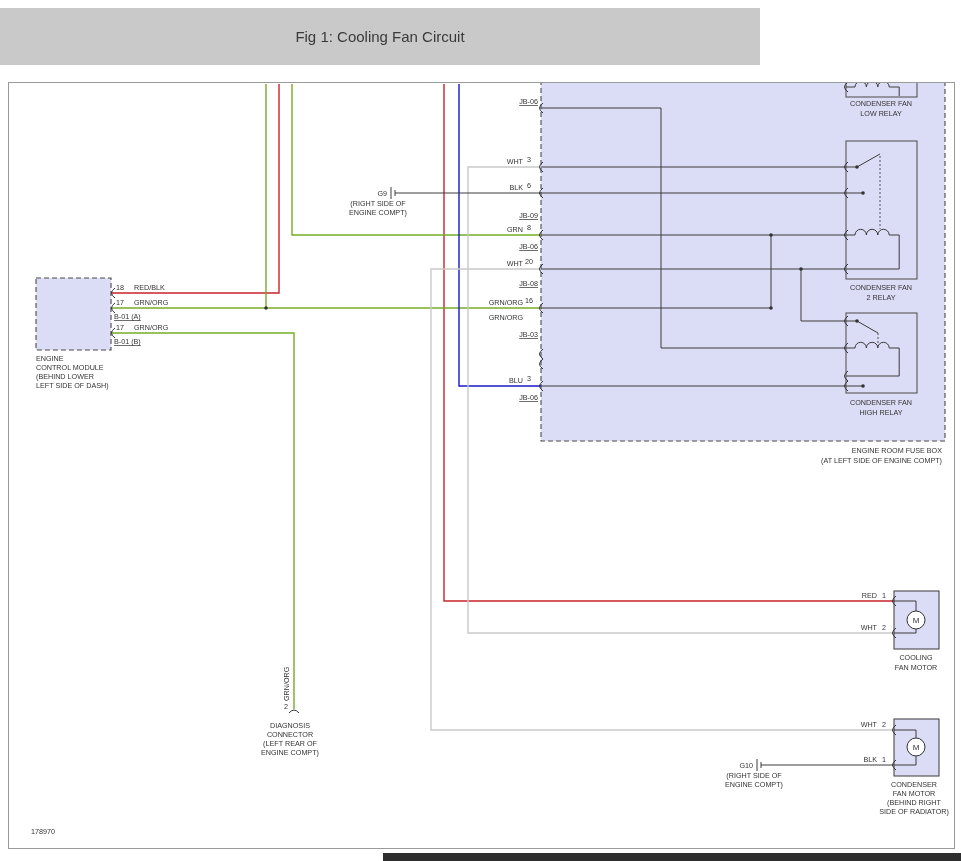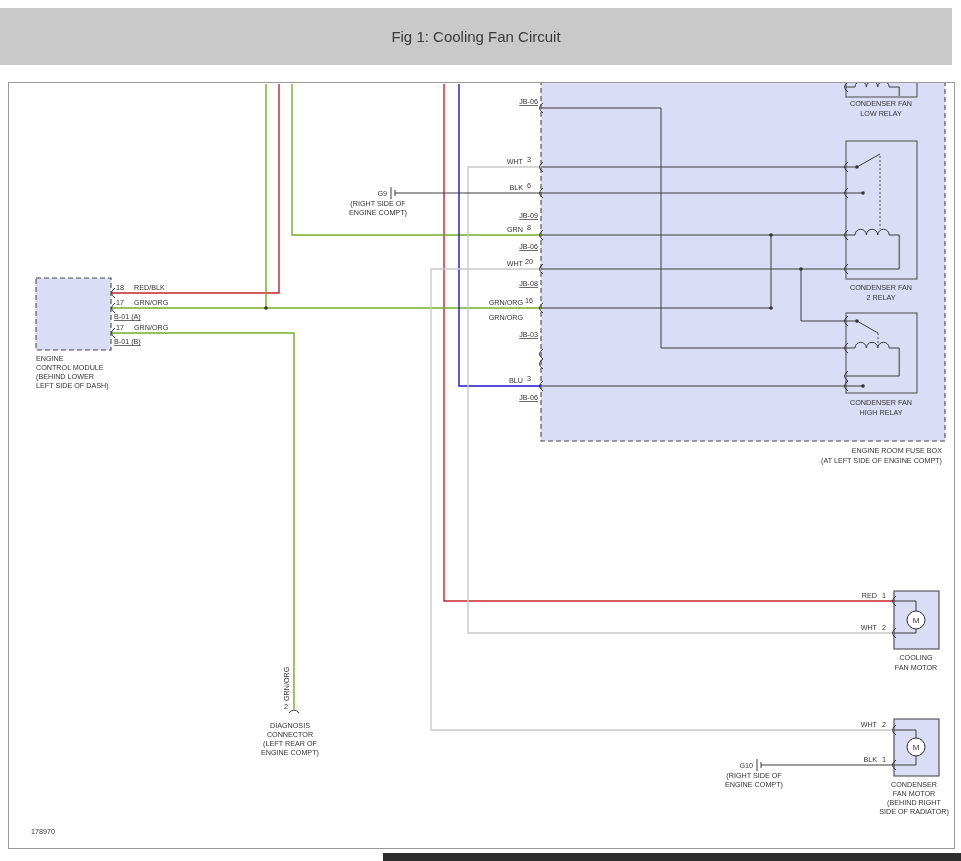--- a/index.html
+++ b/index.html
@@ -1,17 +1,17 @@
 <!DOCTYPE html>
 <html style="--header_bg: #c9c9c9; --header_text: #3a3a3a; --box_fill: #dbdcf5; --wire_red: #c8232b; --wire_green: #76ad24; --wire_blue: #1a17c9; --wire_gray: #c9c9c9; --wire_black: #3c3c3c;"><head>
 <meta charset="utf-8">
 <style>
   html,body{margin:0;padding:0}
   body{width:961px;height:861px;background:#fff;position:relative;font-family:"Liberation Sans",sans-serif}
-  .header{position:absolute;left:0;top:8px;width:952px;height:57px;background:var(--header_bg,#c9c9c9);
+  .header{position:absolute;left:0;top:8px;width:760px;height:57px;background:var(--header_bg,#c9c9c9);
           display:flex;align-items:center;justify-content:center}
   .header span{font-size:15px;color:var(--header_text,#3a3a3a)}
   .canvas{position:absolute;left:8px;top:82px;width:945px;height:765px;border:1px solid #9a9a9a;
           background:#fff;overflow:hidden;box-sizing:content-box}
   .bottom-strip{position:absolute;left:383px;top:853px;width:578px;height:8px;background:#2e2e2e}
   svg{display:block}
   .t{font-size:7.2px;fill:#333;font-family:"Liberation Sans",sans-serif}
   .te{text-anchor:end}.tc{text-anchor:middle}
   .link{text-decoration:underline;cursor:pointer}
   .bx{fill:var(--box_fill,#dbdcf5);stroke:#4a4a4a;stroke-width:1.1}

